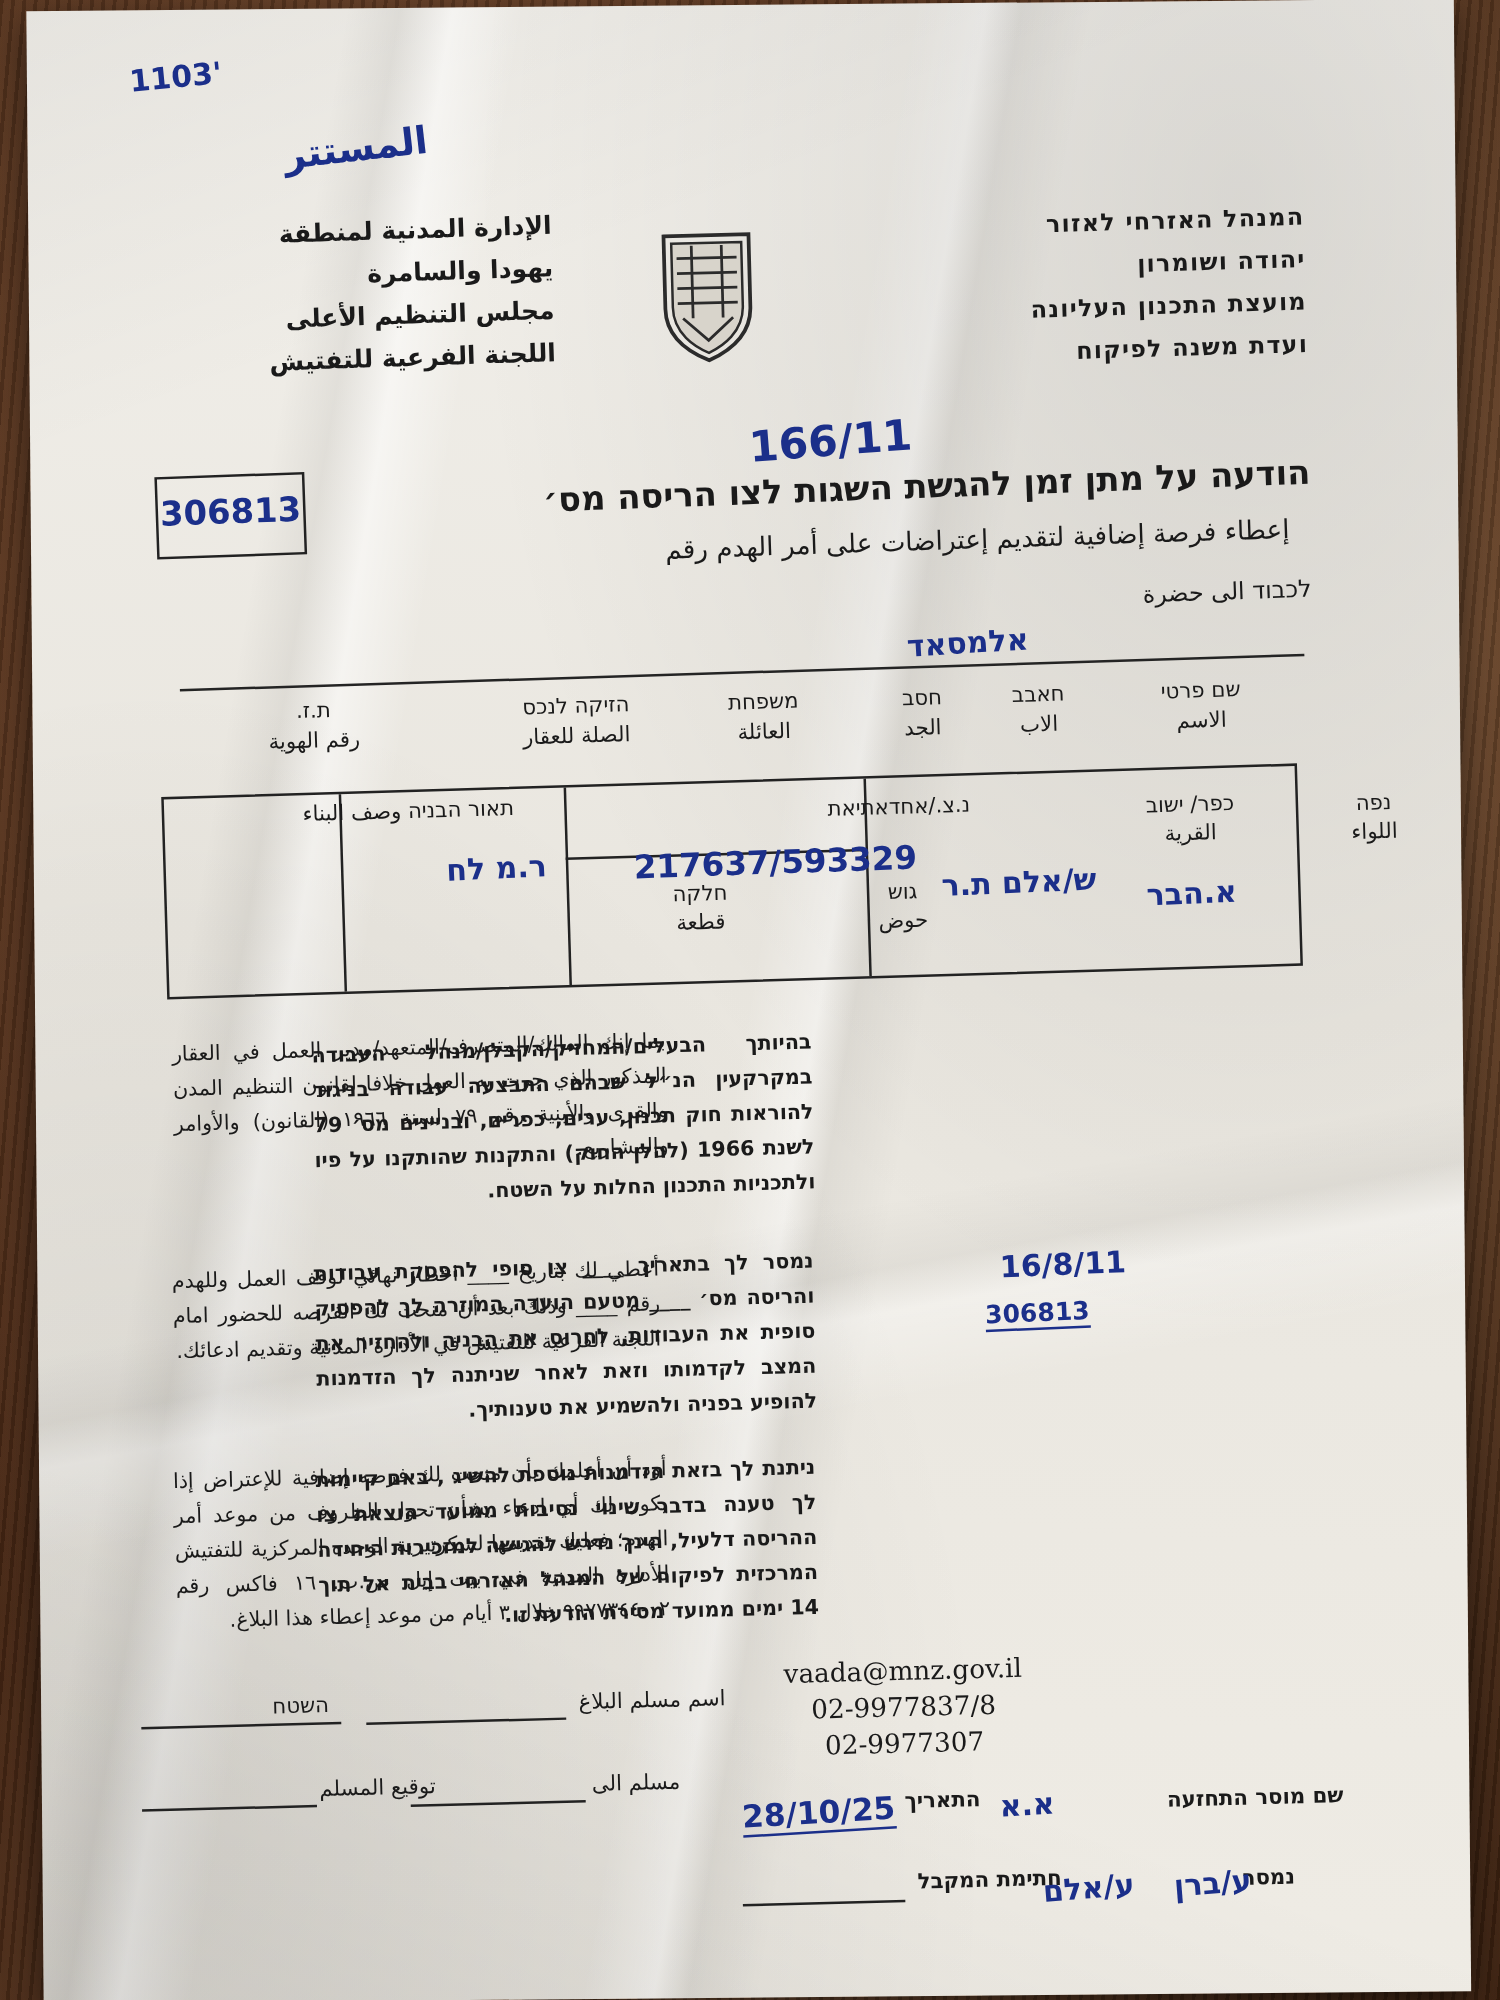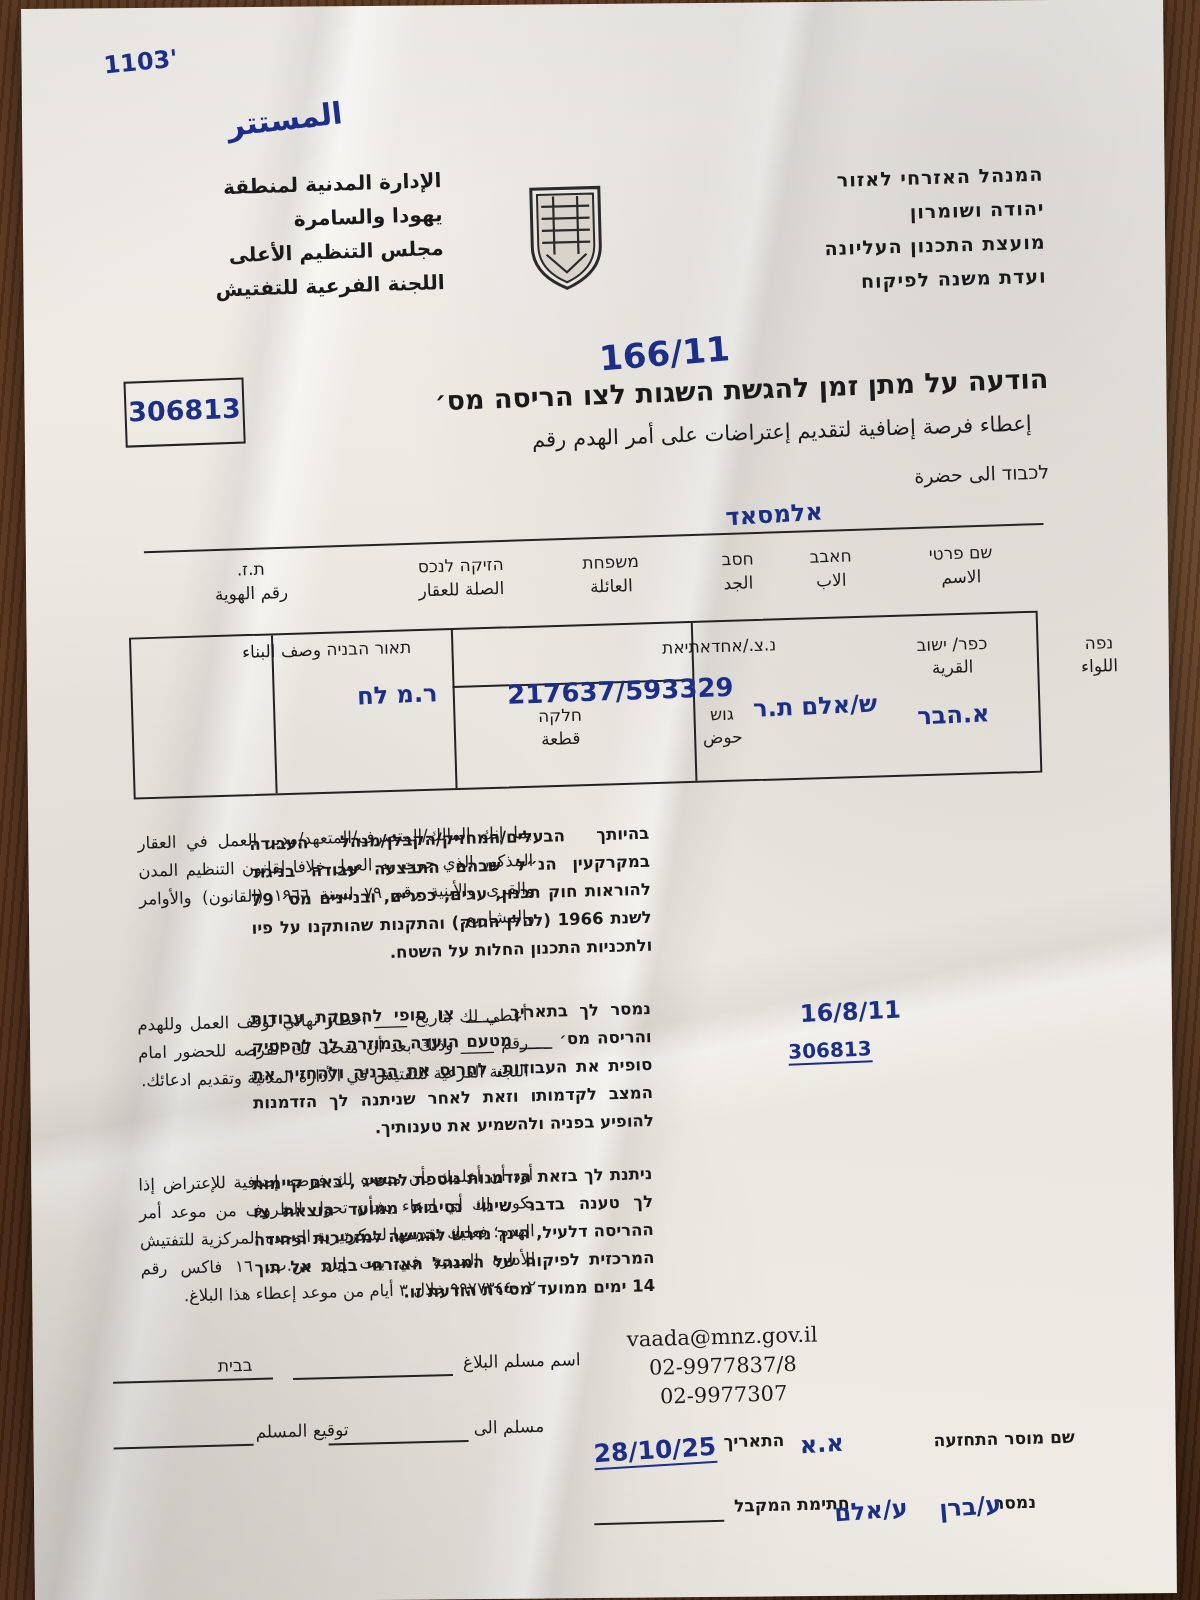--- a/index.html
+++ b/index.html
@@ -308,21 +308,21 @@
     <div id="hw-num2" class="hand">306813</div>
 
     <div id="contact">
       <div>vaada@mnz.gov.il</div>
       <div>02-9977837/8</div>
       <div>02-9977307</div>
     </div>
 
     <div class="fline" style="left:80px;top:1372px;width:160px;"></div>
     <div class="fline" style="left:260px;top:1370px;width:160px;"></div>
-    <div class="flabel" style="left:185px;top:1348px;">בבית</div>
+    <div class="flabel" style="left:185px;top:1348px;">השטח</div>
     <div class="flabel" style="left:430px;top:1346px;">اسم مسلم البلاغ</div>
 
     <div class="fline" style="left:80px;top:1438px;width:140px;"></div>
     <div class="fline" style="left:295px;top:1436px;width:140px;"></div>
     <div class="flabel" style="left:222px;top:1414px;">توقيع المسلم</div>
     <div class="flabel" style="left:440px;top:1412px;">مسلم الى</div>
 
     <div class="flabel" style="left:900px;top:1428px;font-weight:bold;">שם מוסר התחזעה</div>
     <div class="flabel" style="left:690px;top:1428px;font-weight:bold;">התאריך</div>
     <div class="flabel" style="left:960px;top:1492px;font-weight:bold;">נמסר</div>

